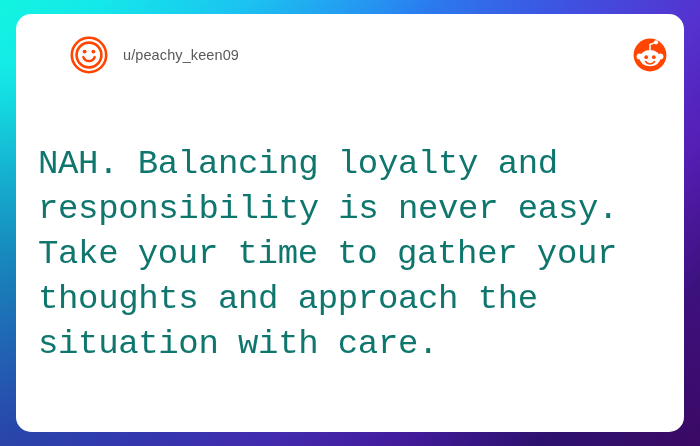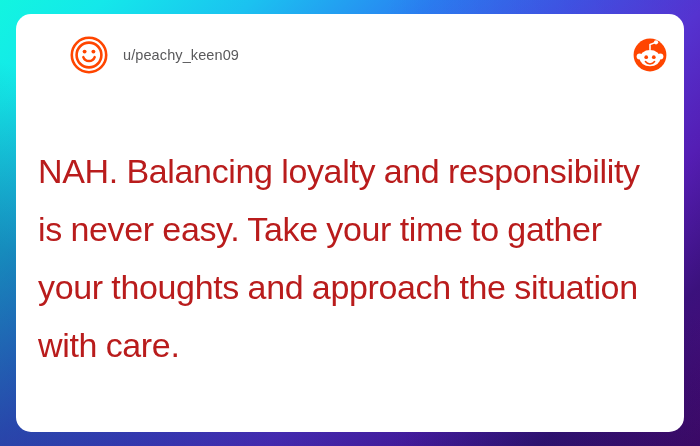--- a/index.html
+++ b/index.html
@@ -98,26 +98,27 @@
     line-height: 0;
   }
 
   
   .body-text {
     position: absolute;
     left: 22px;
     top: 128px;
     width: 612px;
     font-size: 34px;
-    line-height: 58px;
+    line-height: 45px;
     font-weight: 400;
-    color: #b91c1c;
+    color: #0f766e;
     letter-spacing: -0.35px;
     word-spacing: -0.5px;
     white-space: pre-wrap;
+    font-family: Liberation Mono, monospace;
   }
 </style>
 </head>
 <body>
 
 <div id="canvas">
 
   <div id="card">
 
     <div class="card-header">

